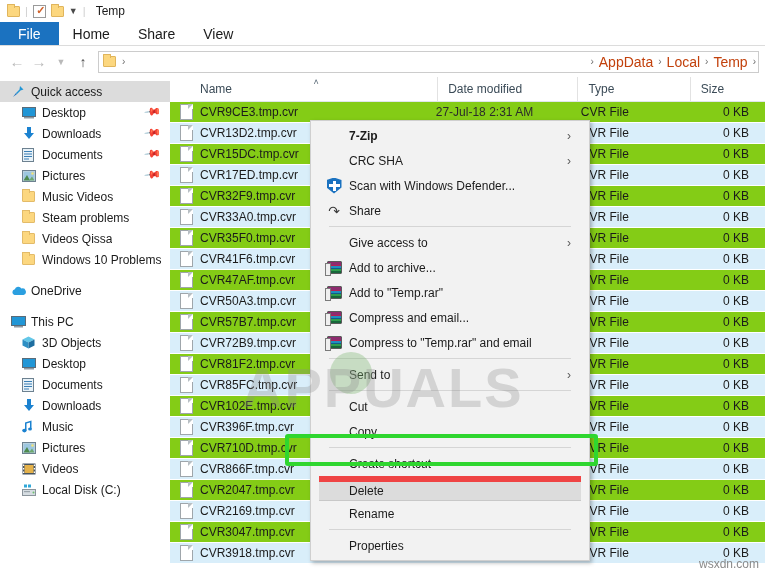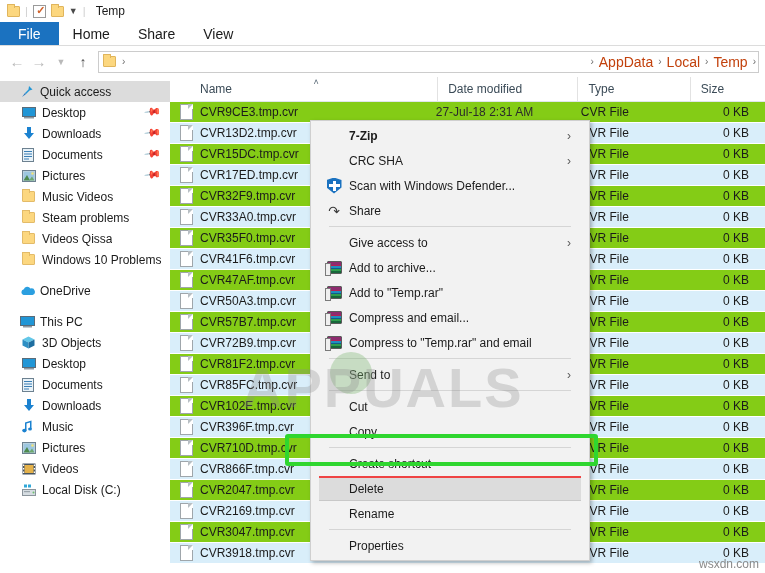--- a/index.html
+++ b/index.html
@@ -69,21 +69,21 @@
   
   .main { display:flex; height:calc(573px - 22px - 24px - 31px); }
 
   
   .sidebar {
     width:170px; background:#ffffff; padding-top:4px;
     overflow:hidden; position:relative;
   }
   .nav-item {
     height:21px; display:flex; align-items:center;
-    padding-left:20px; font-size:12px; color:#1b1b1b; white-space:nowrap;
+    padding-left:11px; font-size:12px; color:#1b1b1b; white-space:nowrap;
   }
   .nav-item.sel { background:#dcdcdc; }
   .nav-item .ico { width:20px; display:flex; align-items:center; justify-content:flex-start; flex:0 0 20px; }
   .nav-item.depth1 { padding-left:22px; }
   .nav-item.depth1 .ico { flex:0 0 20px; }
   .nav-label { overflow:hidden; text-overflow:clip; }
   .pin { margin-left:auto; margin-right:10px; color:#9a9a9a; font-size:11px; transform:rotate(40deg); }
   .sb-folder { width:13px; height:11px; background:#fcd77f; border:1px solid #e3bb69; position:relative; border-radius:0 1px 1px 1px;}
   .sb-folder:before { content:""; position:absolute; left:-1px; top:-3px; width:6px; height:3px; background:#fcd77f; border:1px solid #e3bb69; border-bottom:none; }
   .group-gap { height:10px; }
@@ -127,21 +127,21 @@
   .ctxmenu {
     position:absolute; left:310px; top:120px; width:280px;
     background:#f2f2f2; border:1px solid #cfcfcf;
     box-shadow:2px 2px 4px rgba(0,0,0,0.28);
     padding:2px 8px; z-index:40;
   }
   .mi { height:25px; display:flex; align-items:center; position:relative; font-size:12px; color:#1b1b1b; }
   .mi .mi-ico { width:30px; display:flex; align-items:center; justify-content:center; flex:0 0 30px; }
   .mi .mi-label { flex:1; }
   .mi.bold .mi-label { font-weight:bold; }
-  .mi.highlight { background:#dcdcdc; border-top:2px solid #ef4444; border-bottom:1px solid #c8c8c8; }
+  .mi.highlight { background:#dcdcdc; border-top:6px solid #ef4444; border-bottom:1px solid #c8c8c8; }
   .mi .arrow { position:absolute; right:10px; color:#5a5a5a; font-size:12px; }
   .msep { height:1px; background:#d5d5d5; margin:3px 10px; }
   .rar-ico {
     width:15px; height:13px; position:relative; display:block;
     background:linear-gradient(#8e2b6e 0 26%, #b51f55 26% 38%, #1e8fbf 38% 52%, #125a8c 52% 66%, #2f9e4c 66% 80%, #17663a 80% 100%);
     border:1px solid #5a5a5a; border-radius:1px;
   }
   .rar-ico:after {
     content:""; position:absolute; left:-3px; top:1px; width:4px; height:11px;
     background:#efefef; border:1px solid #7a7a7a;

